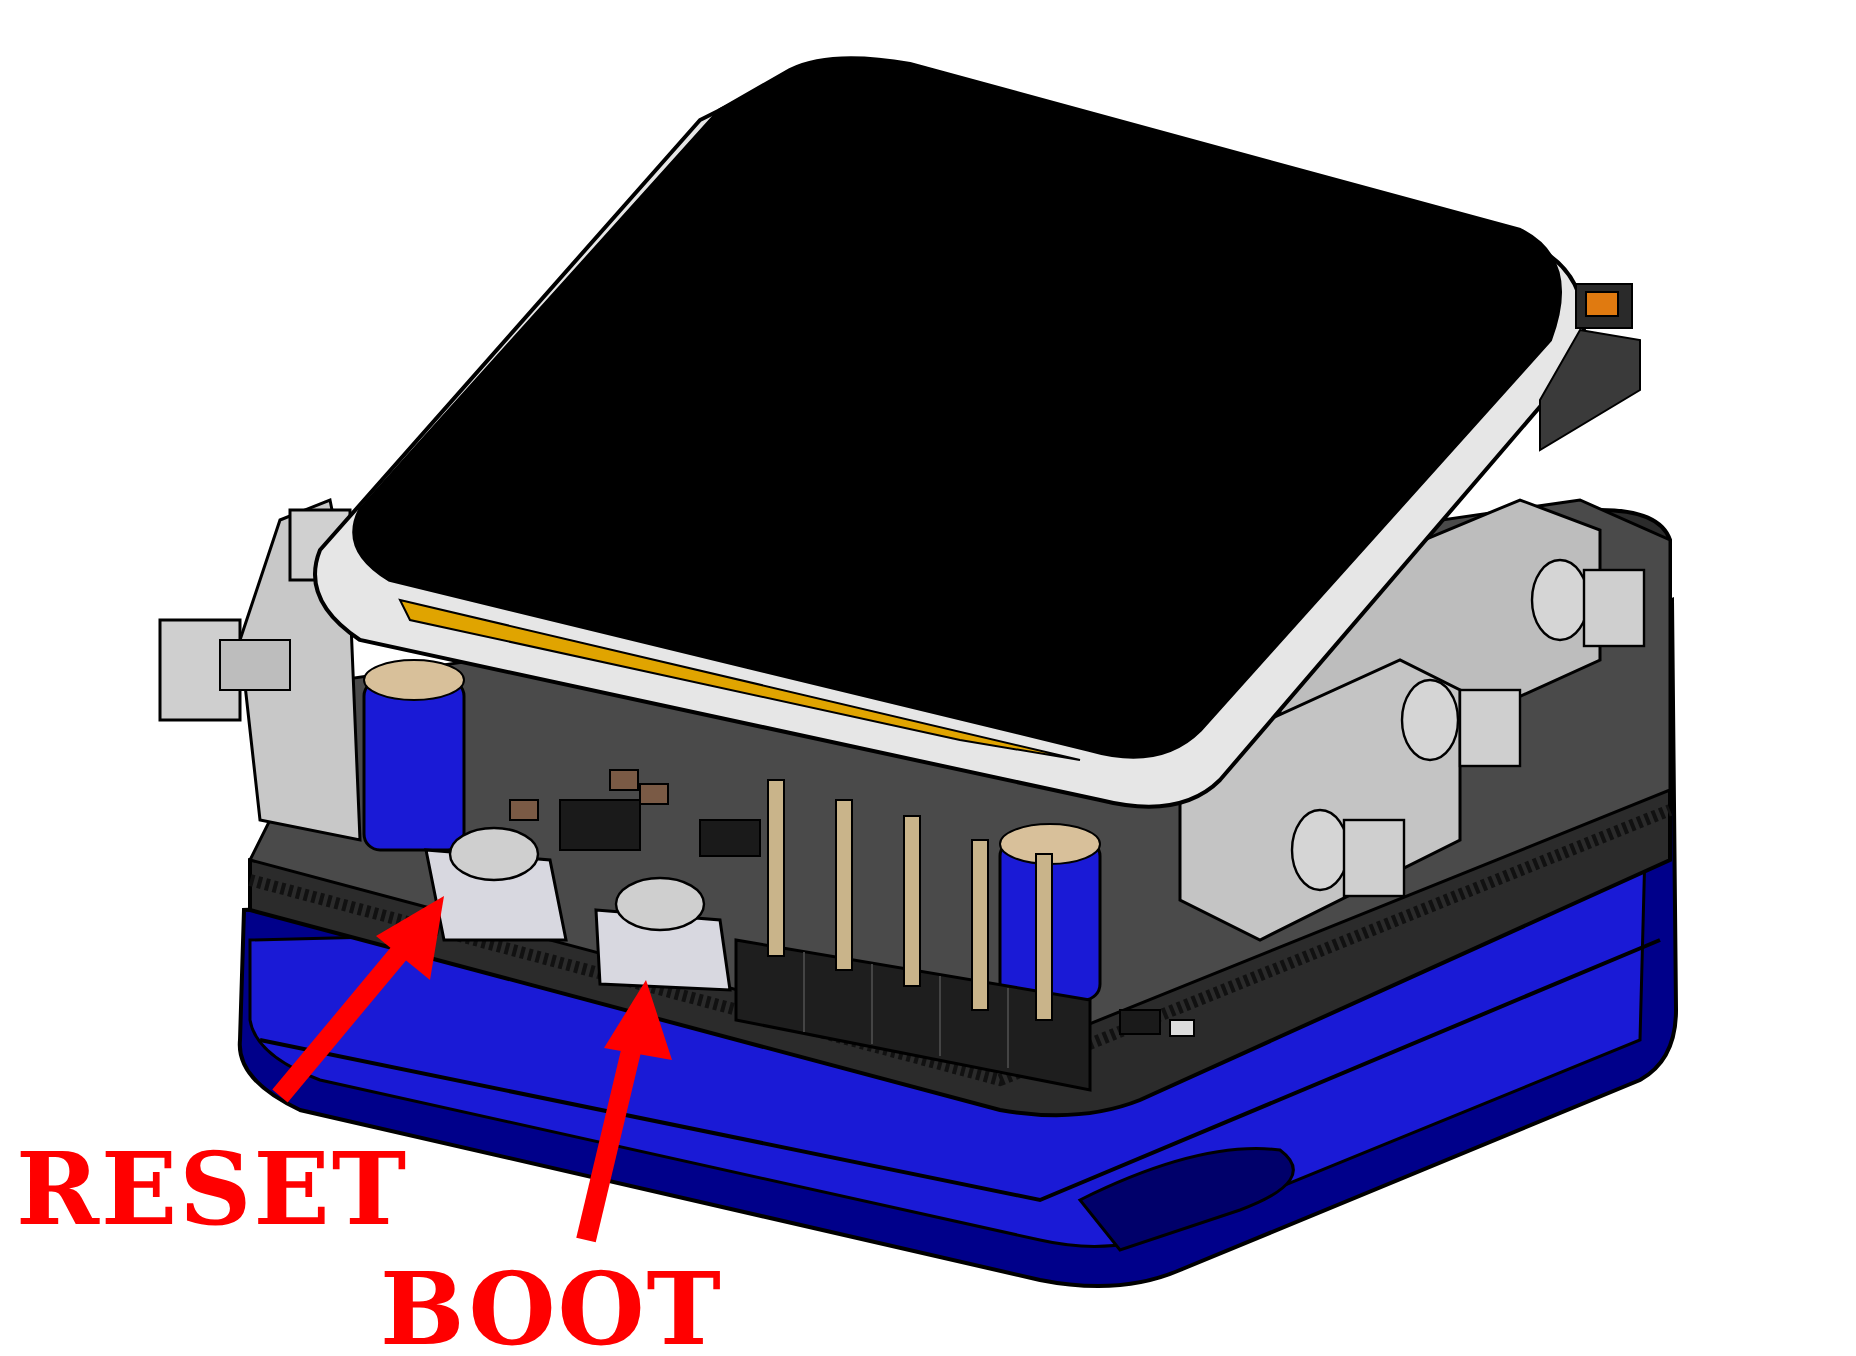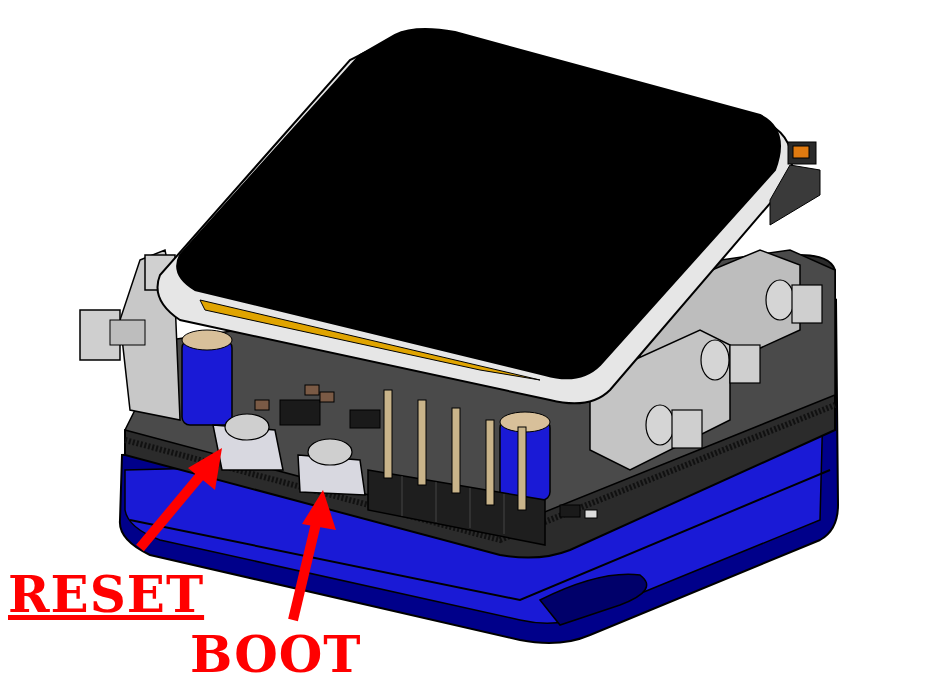--- a/index.html
+++ b/index.html
@@ -95,14 +95,14 @@
   <g>
     <line x1="140" y1="548" x2="205" y2="470" stroke="#ff0000" stroke-width="10"></line>
     <polygon points="222,448 215,490 188,468" fill="#ff0000"></polygon>
   </g>
   <g>
     <line x1="293" y1="620" x2="318" y2="515" stroke="#ff0000" stroke-width="10"></line>
     <polygon points="323,490 336,530 302,524" fill="#ff0000"></polygon>
   </g>
 </svg>
 
-<div class="label" style="left:8px;top:565px;font-size:50px;color:#ff0000;text-decoration:underline;">RESET</div>
+<div class="label" style="left:8px;top:565px;font-size:50px;color:#ff0000;">RESET</div>
 <div class="label" style="left:190px;top:625px;font-size:50px;color:#ff0000;">BOOT</div>
 
 </body></html>

